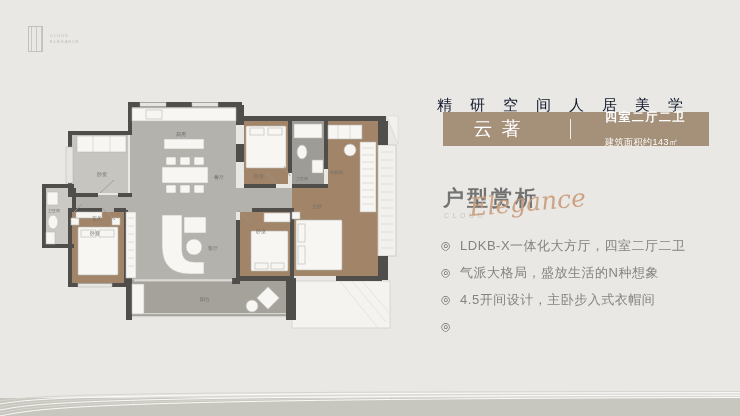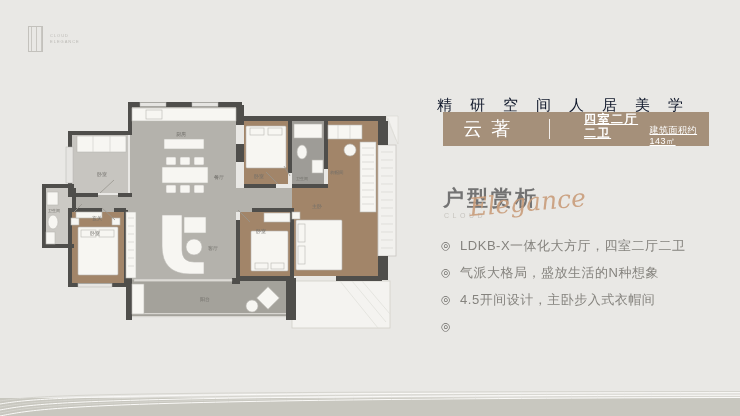--- a/index.html
+++ b/index.html
@@ -23,21 +23,21 @@
   }
   .badge{
     position:absolute;left:443px;top:112px;width:266px;height:34px;
     background:#a5907a;display:flex;align-items:center;gap:19px;
   }
   .badge-name{
     width:108px;text-align:center;color:#fff;font-size:19px;
     letter-spacing:9px;text-indent:9px;font-weight:400;
   }
   .badge-divider{width:1px;height:20px;background:rgba(255,255,255,.85);}
-  .badge-right{display:flex;flex-direction:row;justify-content:center;padding-left:15px;color:#fff;text-decoration:underline;}
+  .badge-right{display:flex;flex-direction:column;justify-content:center;padding-left:15px;color:#fff;}
   .badge-type{font-size:12px;font-weight:bold;letter-spacing:1.5px;line-height:14px;}
   .badge-area{font-size:9px;letter-spacing:.5px;line-height:11px;margin-top:13px;}
   .section-head{position:absolute;left:443px;top:184px;width:240px;height:52px;}
   .sec-title{
     margin:0;font-size:21px;font-weight:bold;color:#737373;letter-spacing:3px;
   }
   .sec-eyebrow{
     position:absolute;left:1px;top:28px;font-size:7px;letter-spacing:3.5px;color:#c7c4bf;
   }
   .sec-script{

